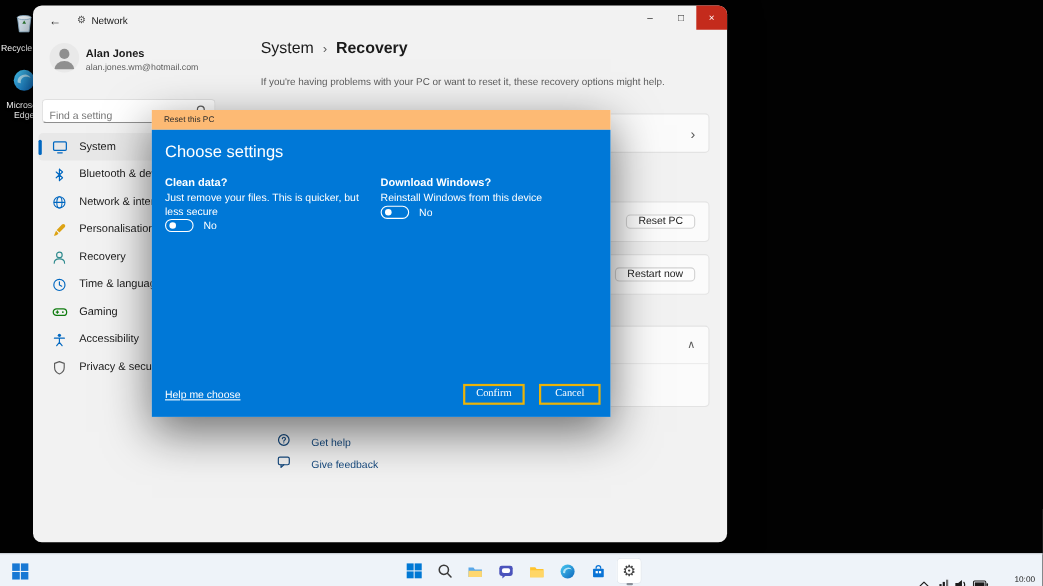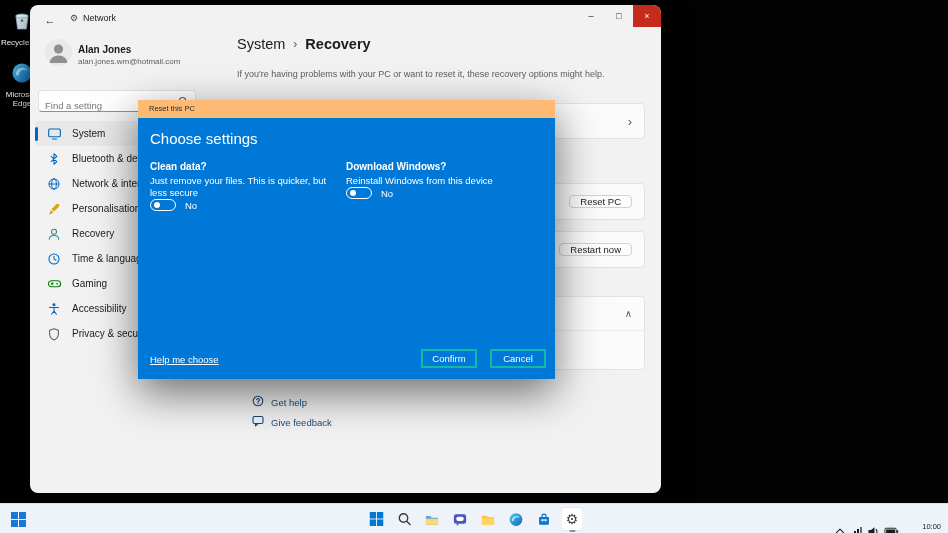--- a/index.html
+++ b/index.html
@@ -44,42 +44,42 @@
   .card{position:absolute;left:207px;width:408px;background:#fbfbfb;border:1px solid #e3e3e3;border-radius:4px;display:flex;align-items:center;justify-content:flex-end;padding-right:12px}
   #card-1{top:98px;height:36px;cursor:pointer}
   #card-2{top:178px;height:37px}
   #card-3{top:226px;height:37px}
   #card-4{top:291px;height:74px;flex-direction:column;align-items:stretch;justify-content:flex-start;padding:0}
   .card4-head{height:34px;display:flex;align-items:center;justify-content:flex-end;padding-right:12px;border-bottom:1px solid #ececec;cursor:pointer}
   .card4-body{flex:1}
   .chev-r{font-size:13px;color:#5a5a5a}
   .chev-u{font-size:10px;color:#5a5a5a}
   .btn-light{background:#fdfdfd;border:1px solid #d2d2d2;border-radius:4px;font-size:9.5px;color:#1b1b1b;padding:0 10px;cursor:pointer;font-family:inherit}
-  .flink{position:absolute;left:222px;display:flex;align-items:center;gap:7px;cursor:pointer}
+  .flink{position:absolute;left:222px;display:flex;align-items:center;gap:19px;cursor:pointer}
   #flink-help{top:388px}
   #flink-feedback{top:408px}
   .flink .txt{font-size:9.5px;color:#15497e}
 
   
   .dialog{position:absolute;left:138px;top:100px;width:417px;height:279px;z-index:20;box-shadow:0 14px 40px rgba(0,0,0,.55);background:#fff}
   .dlg-title{height:18px;background:#fdba74;font-size:7.5px;color:#2b2b2b;line-height:18px;padding-left:11px}
   .dlg-body{position:relative;height:261px;background:#0078d7;color:#fff}
   .dlg-head{position:absolute;left:12px;top:12px;font-size:15px;font-weight:400}
   .dlg-cols{position:absolute;left:12px;top:43px;display:flex}
   .dlg-col1{width:183px;margin-right:13px}
   .dlg-col2{width:195px}
   .opt-title{font-size:10px;font-weight:700;margin-bottom:3px}
   .opt-desc{font-size:9.5px;line-height:12px}
   .tgl-row{display:flex;align-items:flex-end;gap:9px;}
   .toggle{width:26px;height:12px;border:1px solid #fff;border-radius:7px;position:relative;cursor:pointer;background:transparent}
   .toggle .knob{position:absolute;left:3px;top:2px;width:6px;height:6px;border-radius:50%;background:#fff}
   .tgl-lbl{font-size:9.5px}
   .help-link{position:absolute;left:12px;bottom:14px;font-size:9.5px;color:#fff;text-decoration:underline;cursor:pointer}
   .dlg-btns{position:absolute;right:9px;bottom:11px;display:flex;gap:13px}
-  .dlg-btn{width:56px;height:19px;background:transparent;border:2px solid #14b8a6;color:#fff;font-size:9.5px;cursor:pointer;font-family:Liberation Sans, sans-serif;padding:0;line-height:1}
+  .dlg-btn{width:56px;height:19px;background:transparent;border:2px solid #eab308;color:#fff;font-size:9.5px;cursor:pointer;font-family:Liberation Serif, serif;padding:0;line-height:1}
 
   
   .taskbar{position:absolute;left:0;bottom:0;width:948px;height:30px;background:#eef3f9;border-top:1px solid #d9dfe7;z-index:30}
   .tb-start-left{position:absolute;left:9px;top:6px;width:18px;height:18px;display:flex;align-items:center;justify-content:center;cursor:pointer}
   .tb-center{position:absolute;left:50%;top:3px;transform:translateX(-50%);display:flex;gap:5px}
   .tb-btn{width:23px;height:24px;display:flex;align-items:center;justify-content:center;border-radius:4px;cursor:pointer;position:relative}
   .tb-btn.active{background:#fff;box-shadow:inset 0 0 0 1px #e2e8ef}
   .tb-btn.active::after{content:"";position:absolute;bottom:-1px;left:50%;transform:translateX(-50%);width:6px;height:2px;border-radius:1px;background:#8a9099}
   .tb-gear{font-size:14px;color:#3f3f3f}
   .tray{position:absolute;right:5px;top:12px;height:30px;display:flex;align-items:center;gap:4px}

